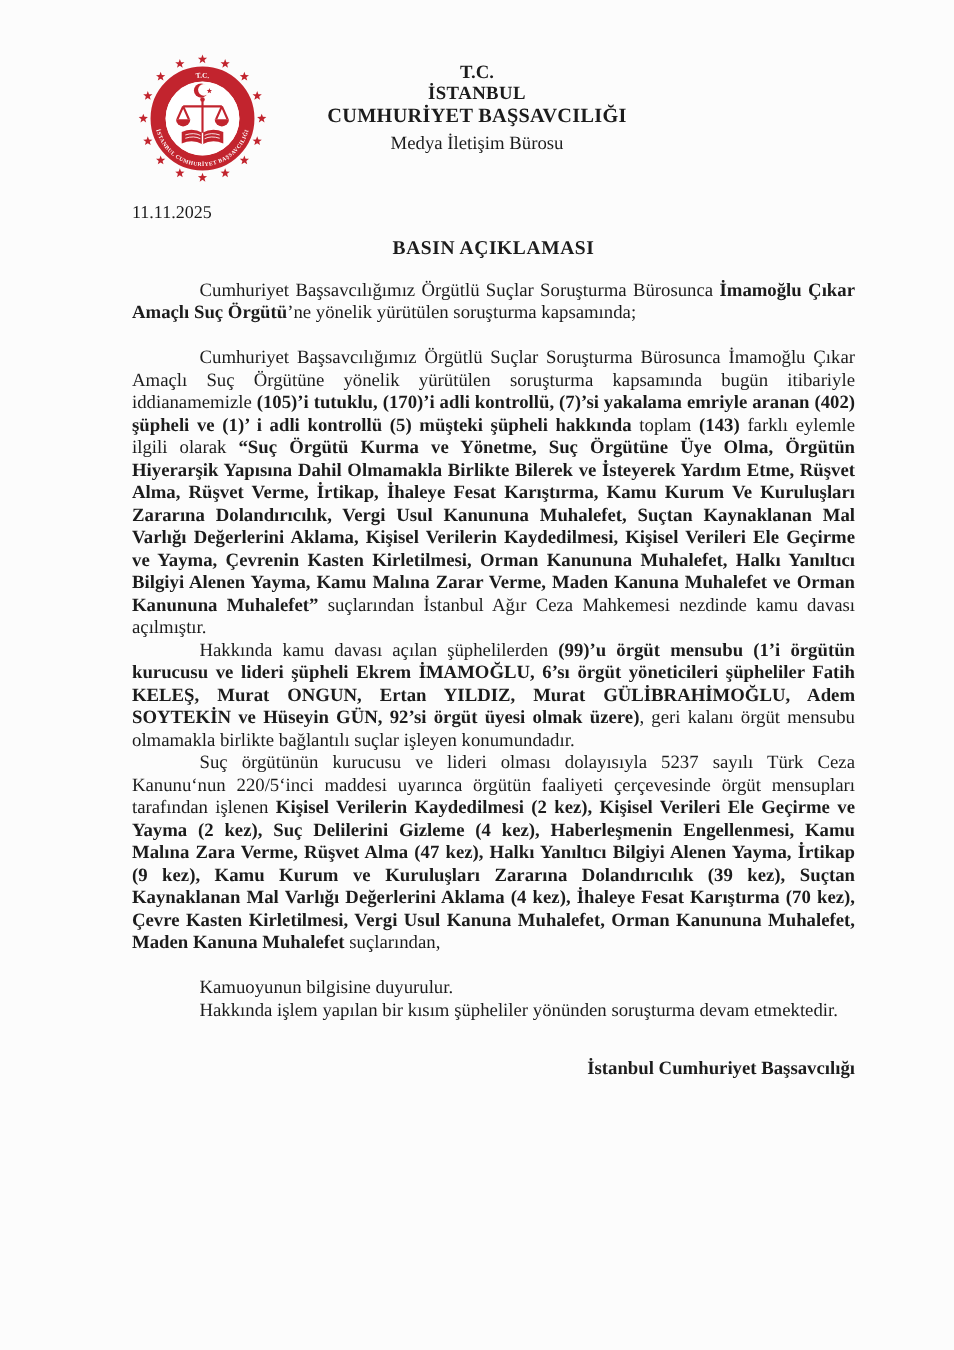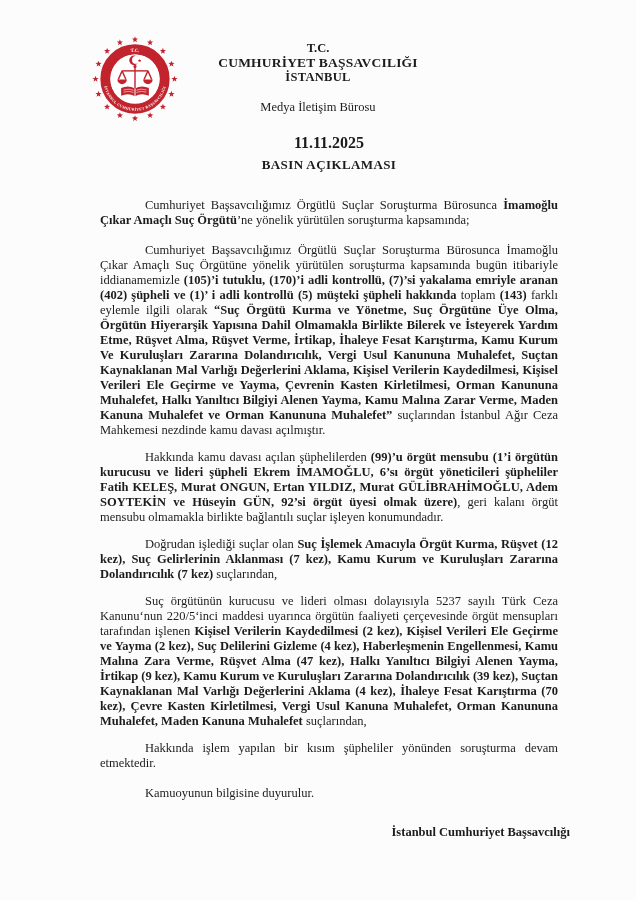--- a/index.html
+++ b/index.html
@@ -27,39 +27,39 @@
 
   
   .gov-header {
     position:absolute; top:41px; left:0; width:636px;
     text-align:center;
   }
   .gov-line { margin:0; }
   .gov-tc     { font-size:12.5px; font-weight:bold; line-height:14px; }
   .gov-city   { font-size:12.5px; font-weight:bold; line-height:14px; letter-spacing:.3px; }
   .gov-office { font-size:13.5px; font-weight:bold; line-height:15px; letter-spacing:.2px; }
-  .gov-bureau { font-size:12.5px; line-height:15px; margin-top:16px; }
+  .gov-bureau { font-size:12.5px; line-height:15px; margin-top:4px; }
 
   
   .doc-date {
     position:absolute; top:134px; left:88px; width:482px;
-    text-align:center; font-weight:bold; font-size:16px;
+    text-align:left; font-weight:normal; font-size:12px;
   }
   .doc-title {
     position:absolute; top:157px; left:88px; width:482px;
     text-align:center; font-weight:bold; font-size:13px; letter-spacing:.4px;
   }
 
   
   .doc-body {
     position:absolute; top:186px; left:88px; width:482px;
     font-size:12.5px; line-height:15px;
     text-align:justify;
   }
-  .doc-body p.para { margin:12px; text-indent:45px; }
+  .doc-body p.para { margin:0; text-indent:45px; }
   .doc-body p.gap  { margin-top:15px; }
   .doc-body b { font-weight:bold; }
 
   .signature {
     margin-top:24px;
     text-align:right; font-weight:bold;
   }
 </style>
 </head>
 <body>
@@ -119,34 +119,33 @@
 
     <g>
       <path d="M30.5,54.5 Q38,51 44.9,55 Q52,51 59.5,54.5 L59.5,62.5 Q52,59 45,63 Q38,59 30.5,62.5 Z" fill="var(--emblem-red,#c2242e)"></path>
       <line x1="45" y1="55" x2="45" y2="63" stroke="#ffffff" stroke-width="1"></line>
       <path d="M33,56.5 Q39,54.5 43.5,56.8 M33,58.8 Q39,56.8 43.5,59.1 M46.5,56.8 Q51,54.5 57,56.5 M46.5,59.1 Q51,56.8 57,58.8" stroke="#ffffff" stroke-width="0.6" fill="none"></path>
     </g>
   </svg>
 
   <header class="gov-header">
     <p class="gov-line gov-tc">T.C.</p>
+    <p class="gov-line gov-city">İSTANBUL</p>
     <p class="gov-line gov-office">CUMHURİYET BAŞSAVCILIĞI</p>
-    <p class="gov-line gov-city">İSTANBUL</p>
     <p class="gov-line gov-bureau">Medya İletişim Bürosu</p>
   </header>
 
   <div class="doc-date">11.11.2025</div>
 
   <div class="doc-title">BASIN AÇIKLAMASI</div>
 
   <main class="doc-body">
 
     <p class="para"><span>Cumhuriyet Başsavcılığımız Örgütlü Suçlar Soruşturma Bürosunca </span><b>İmamoğlu Çıkar Amaçlı Suç Örgütü</b><span>’ne yönelik yürütülen soruşturma kapsamında;</span></p>
       <p class="para gap"><span>Cumhuriyet Başsavcılığımız Örgütlü Suçlar Soruşturma Bürosunca İmamoğlu Çıkar Amaçlı Suç Örgütüne yönelik yürütülen soruşturma kapsamında bugün itibariyle iddianamemizle </span><b>(105)’i tutuklu, (170)’i adli kontrollü, (7)’si yakalama emriyle aranan (402) şüpheli ve (1)’ i adli kontrollü (5) müşteki şüpheli hakkında </b><span>toplam </span><b>(143)</b><span> farklı eylemle ilgili olarak </span><b>“Suç Örgütü Kurma ve Yönetme, Suç Örgütüne Üye Olma, Örgütün Hiyerarşik Yapısına Dahil Olmamakla Birlikte Bilerek ve İsteyerek Yardım Etme, Rüşvet Alma, Rüşvet Verme, İrtikap, İhaleye Fesat Karıştırma, Kamu Kurum Ve Kuruluşları Zararına Dolandırıcılık, Vergi Usul Kanununa Muhalefet, Suçtan Kaynaklanan Mal Varlığı Değerlerini Aklama, Kişisel Verilerin Kaydedilmesi, Kişisel Verileri Ele Geçirme ve Yayma, Çevrenin Kasten Kirletilmesi, Orman Kanununa Muhalefet, Halkı Yanıltıcı Bilgiyi Alenen Yayma, Kamu Malına Zarar Verme, Maden Kanuna Muhalefet ve Orman Kanununa Muhalefet”</b><span> suçlarından İstanbul Ağır Ceza Mahkemesi nezdinde kamu davası açılmıştır.</span></p>
       <p class="para"><span>Hakkında kamu davası açılan şüphelilerden </span><b>(99)’u örgüt mensubu (1’i örgütün kurucusu ve lideri şüpheli Ekrem İMAMOĞLU, 6’sı örgüt yöneticileri şüpheliler Fatih KELEŞ, Murat ONGUN, Ertan YILDIZ, Murat GÜLİBRAHİMOĞLU, Adem SOYTEKİN ve Hüseyin GÜN, 92’si örgüt üyesi olmak üzere)</b><span>, geri kalanı örgüt mensubu olmamakla birlikte bağlantılı suçlar işleyen konumundadır.</span></p>
-      <p class="para"><span>Doğrudan işlediği suçlar olan </span><b>Suç İşlemek Amacıyla Örgüt Kurma, Rüşvet (12 kez), Suç Gelirlerinin Aklanması (7 kez), Kamu Kurum ve Kuruluşları Zararına Dolandırıcılık (7 kez)</b><span> suçlarından,</span></p>
       <p class="para"><span>Suç örgütünün kurucusu ve lideri olması dolayısıyla 5237 sayılı Türk Ceza Kanunu‘nun 220/5‘inci maddesi uyarınca örgütün faaliyeti çerçevesinde örgüt mensupları tarafından işlenen </span><b>Kişisel Verilerin Kaydedilmesi (2 kez), Kişisel Verileri Ele Geçirme ve Yayma (2 kez), Suç Delilerini Gizleme (4 kez), Haberleşmenin Engellenmesi, Kamu Malına Zara Verme, Rüşvet Alma (47 kez), Halkı Yanıltıcı Bilgiyi Alenen Yayma, İrtikap (9 kez), Kamu Kurum ve Kuruluşları Zararına Dolandırıcılık (39 kez), Suçtan Kaynaklanan Mal Varlığı Değerlerini Aklama (4 kez), İhaleye Fesat Karıştırma (70 kez), Çevre Kasten Kirletilmesi, Vergi Usul Kanuna Muhalefet, Orman Kanununa Muhalefet, Maden Kanuna Muhalefet</b><span> suçlarından,</span></p>
+      <p class="para gap"><span>Kamuoyunun bilgisine duyurulur.</span></p>
       <p class="para"><span>Hakkında işlem yapılan bir kısım şüpheliler yönünden soruşturma devam etmektedir.</span></p>
-      <p class="para gap"><span>Kamuoyunun bilgisine duyurulur.</span></p>
       <div class="signature">İstanbul Cumhuriyet Başsavcılığı</div>
   </main>
 
 </div>
 
 </body></html>

